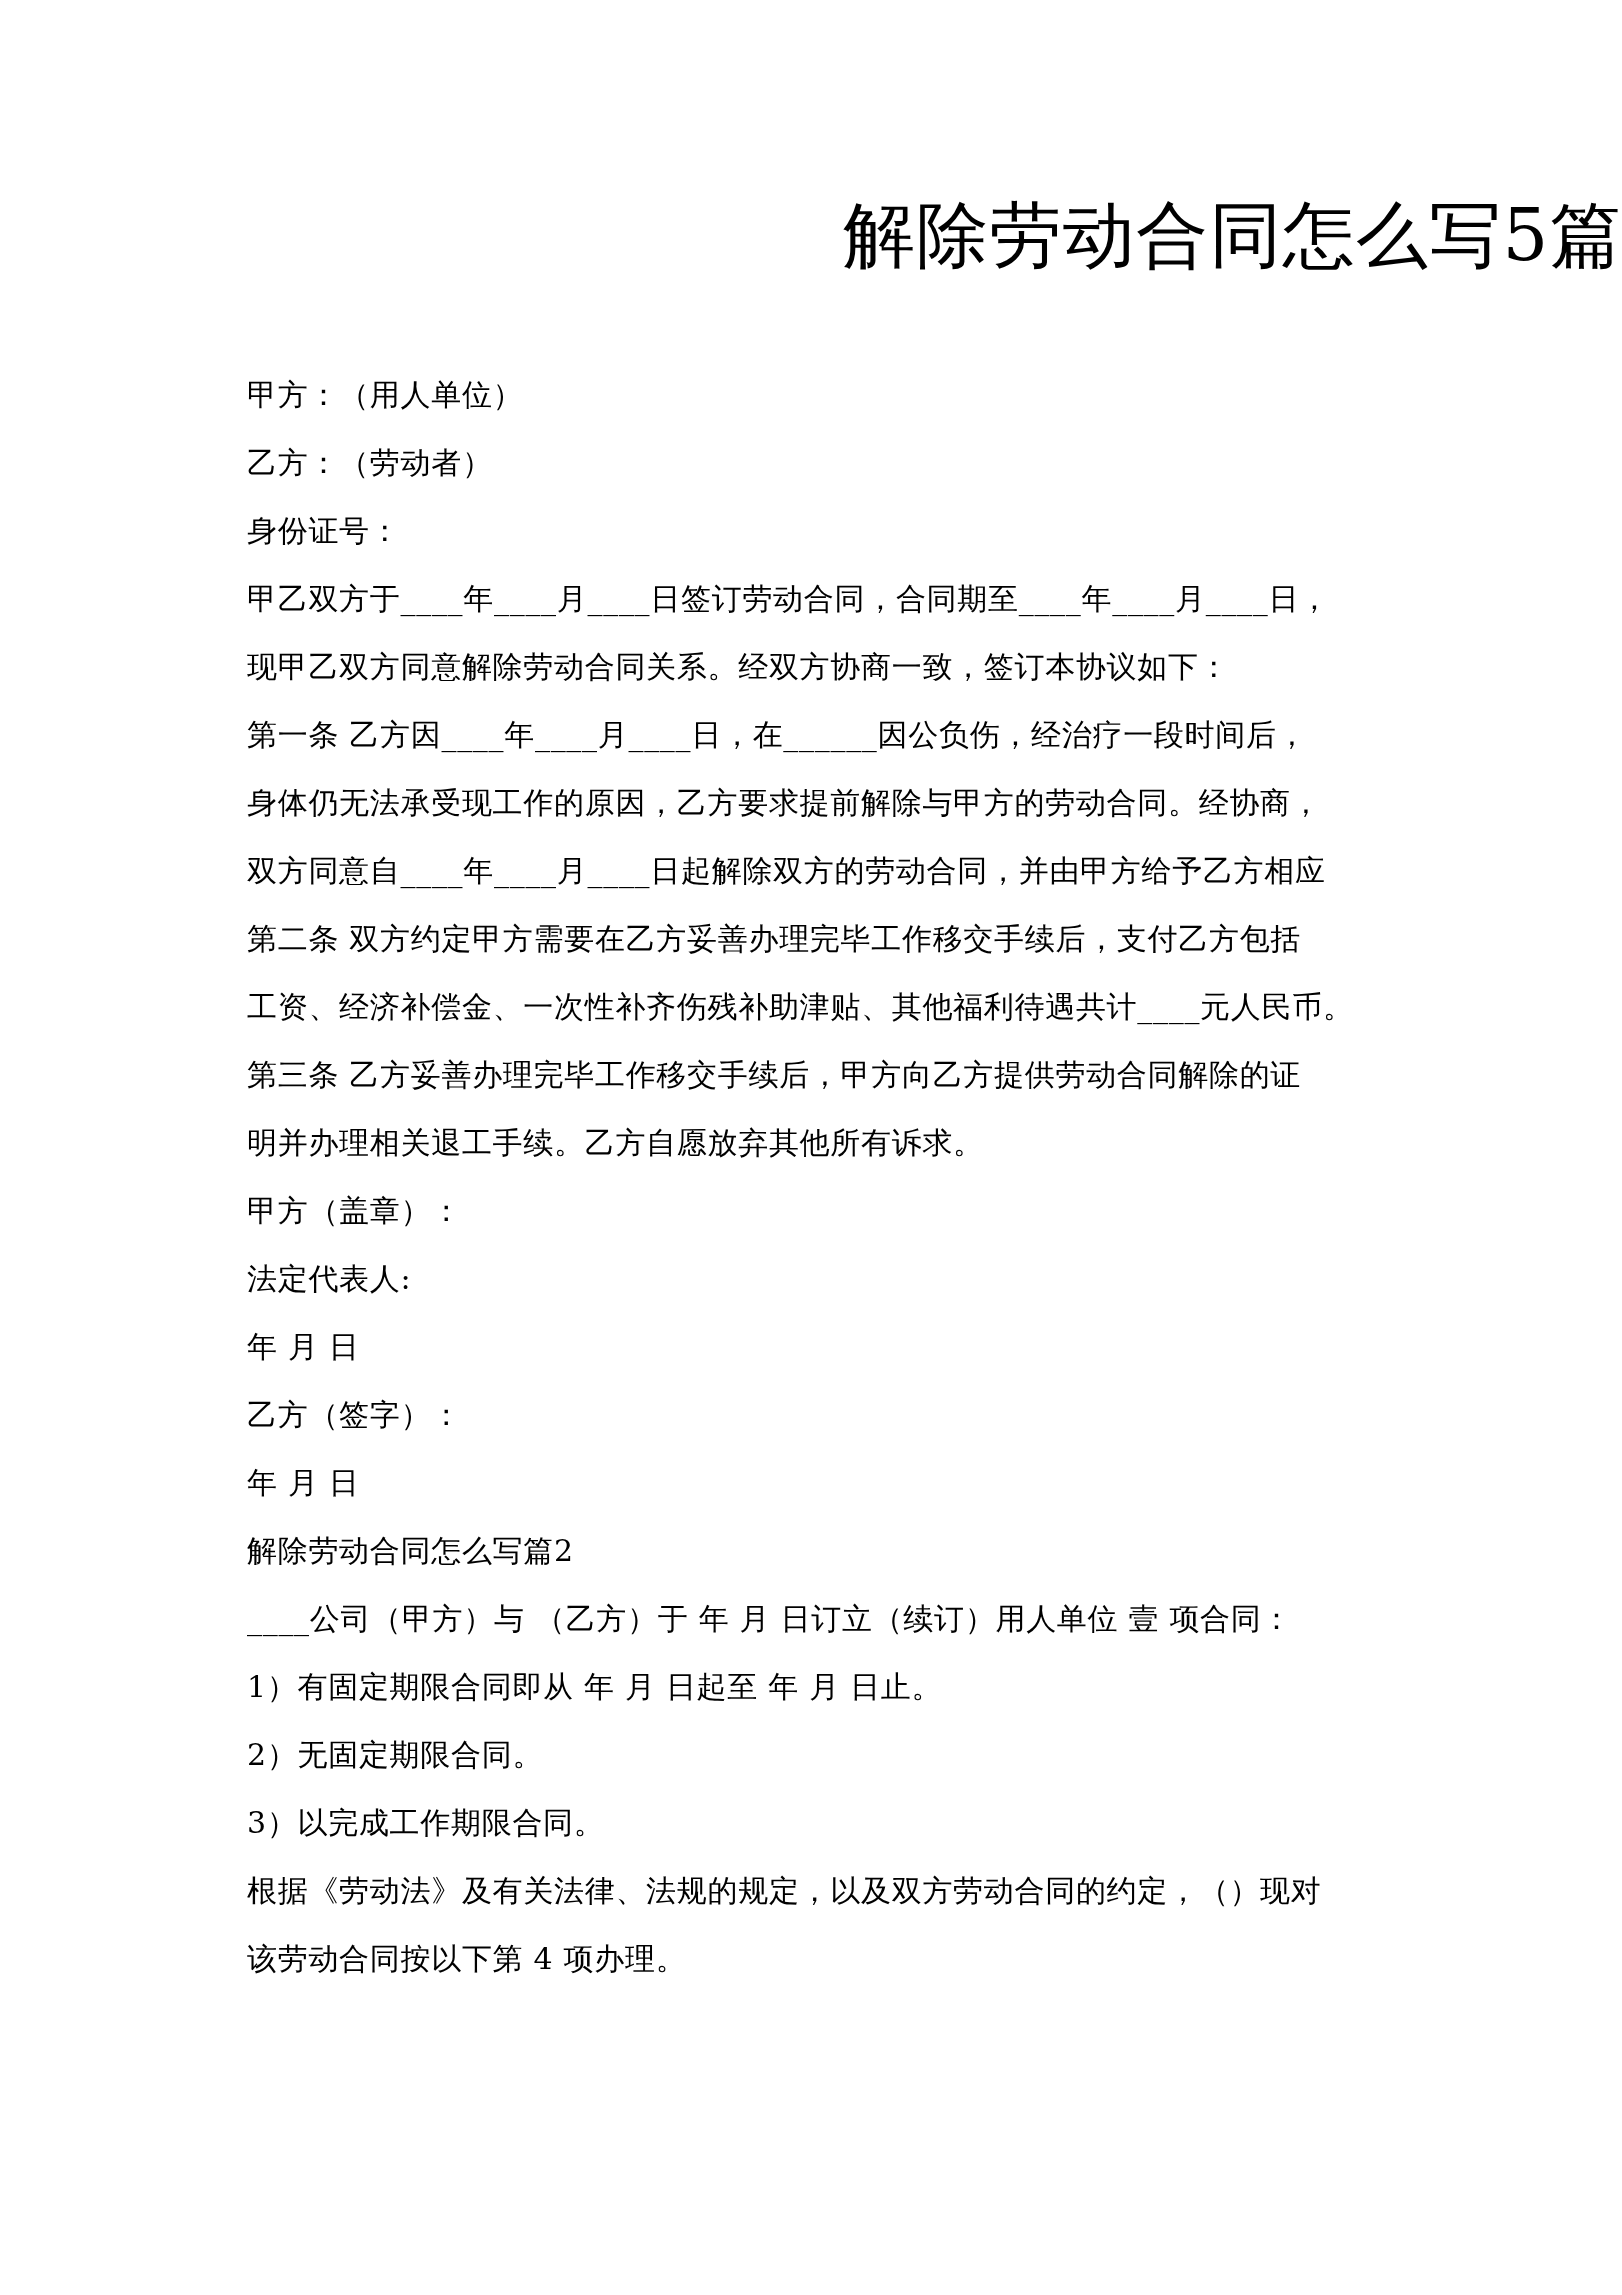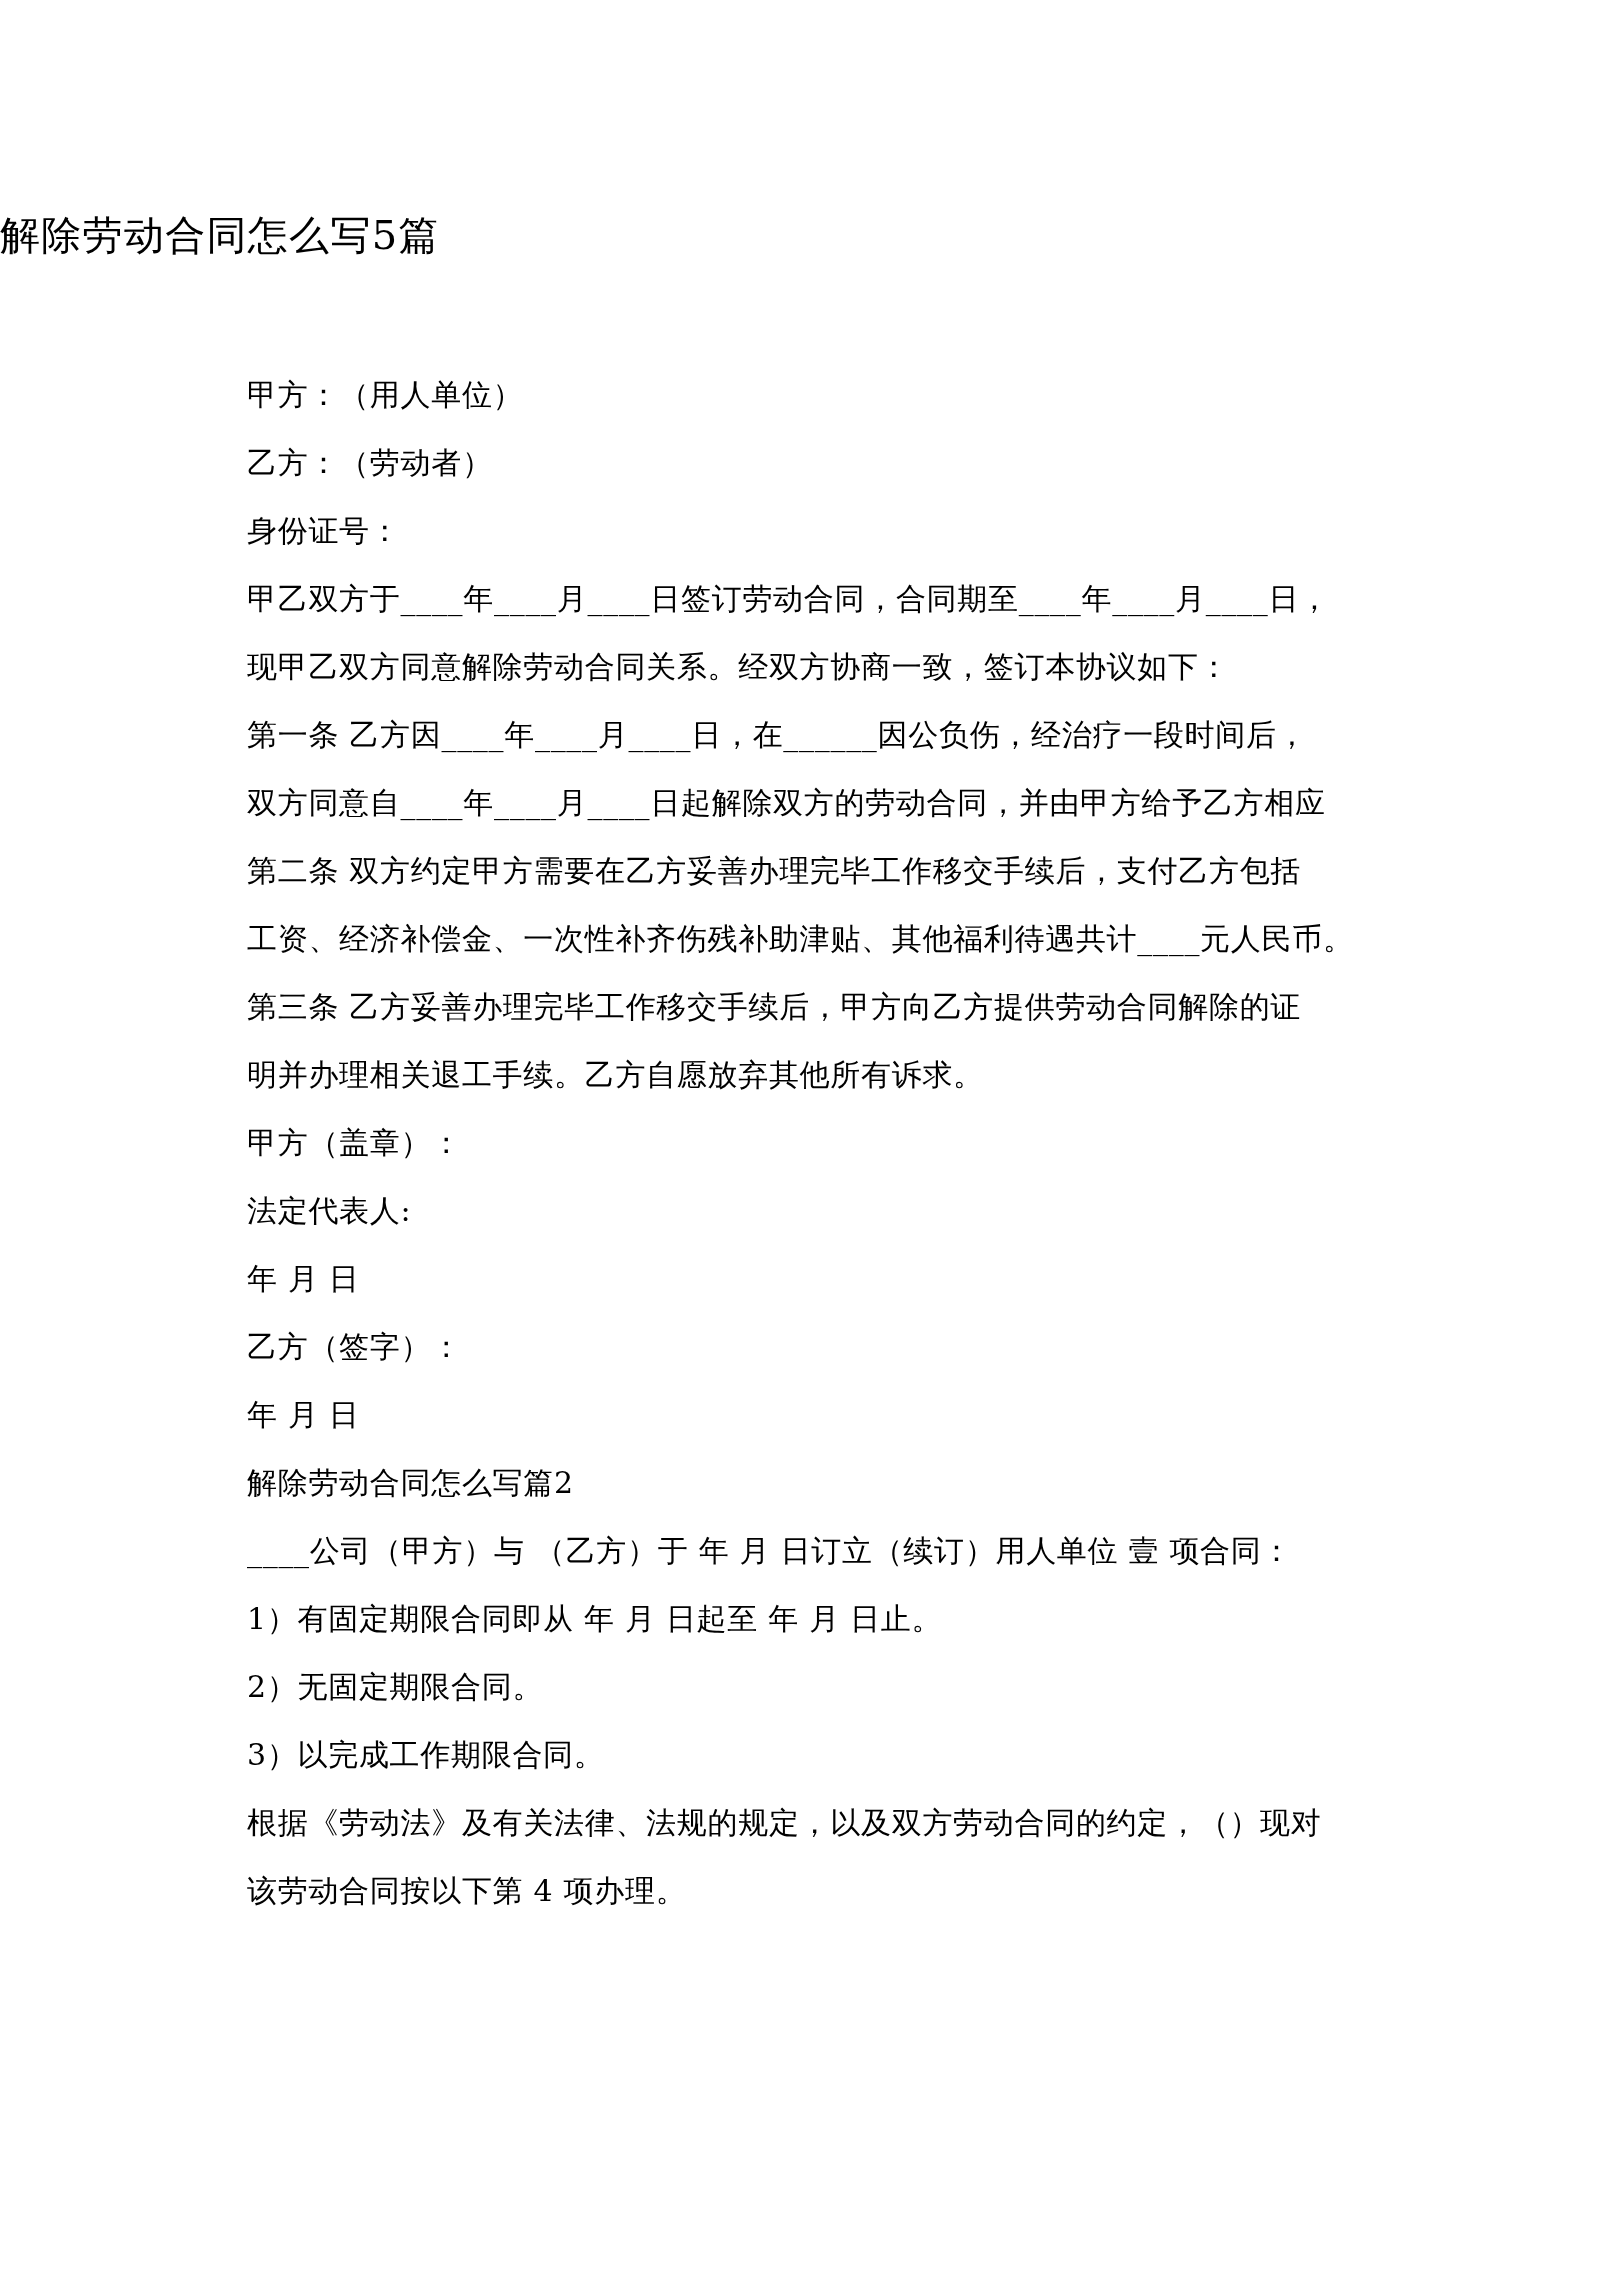--- a/index.html
+++ b/index.html
@@ -21,22 +21,22 @@
       top: 0;
       width: 1623px;
       height: 2295px;
       background: #ffffff;
     }
     .title {
       position: absolute;
       top: 196px;
       left: 0;
       width: 1623px;
-      text-align: left;
-      font-size: 40px;
+      text-align: right;
+      font-size: 72px;
       line-height: 79px;
       font-weight: normal;
       margin: 0;
       letter-spacing: 1.3px;
     }
     .body {
       position: absolute;
       left: 243px;
       top: 359px;
       width: 1152px;
@@ -56,20 +56,21 @@
 <div class="page">
   <h1 class="title">解除劳动合同怎么写5篇</h1>
 
   <div class="body">
     <p class="line">甲方：（用人单位）</p>
     <p class="line">乙方：（劳动者）</p>
     <p class="line">身份证号：</p>
     <p class="line">甲乙双方于____年____月____日签订劳动合同，合同期至____年____月____日，</p>
     <p class="line">现甲乙双方同意解除劳动合同关系。经双方协商一致，签订本协议如下：</p>
     <p class="line">第一条 乙方因____年____月____日，在______因公负伤，经治疗一段时间后，</p>
+    <p class="line">身体仍无法承受现工作的原因，乙方要求提前解除与甲方的劳动合同。经协商，</p>
     <p class="line">双方同意自____年____月____日起解除双方的劳动合同，并由甲方给予乙方相应</p>
     <p class="line">第二条 双方约定甲方需要在乙方妥善办理完毕工作移交手续后，支付乙方包括</p>
     <p class="line">工资、经济补偿金、一次性补齐伤残补助津贴、其他福利待遇共计____元人民币。</p>
     <p class="line">第三条 乙方妥善办理完毕工作移交手续后，甲方向乙方提供劳动合同解除的证</p>
     <p class="line">明并办理相关退工手续。乙方自愿放弃其他所有诉求。</p>
     <p class="line">甲方（盖章）：</p>
     <p class="line">法定代表人:</p>
     <p class="line">年 月 日</p>
     <p class="line">乙方（签字）：</p>
     <p class="line">年 月 日</p>

